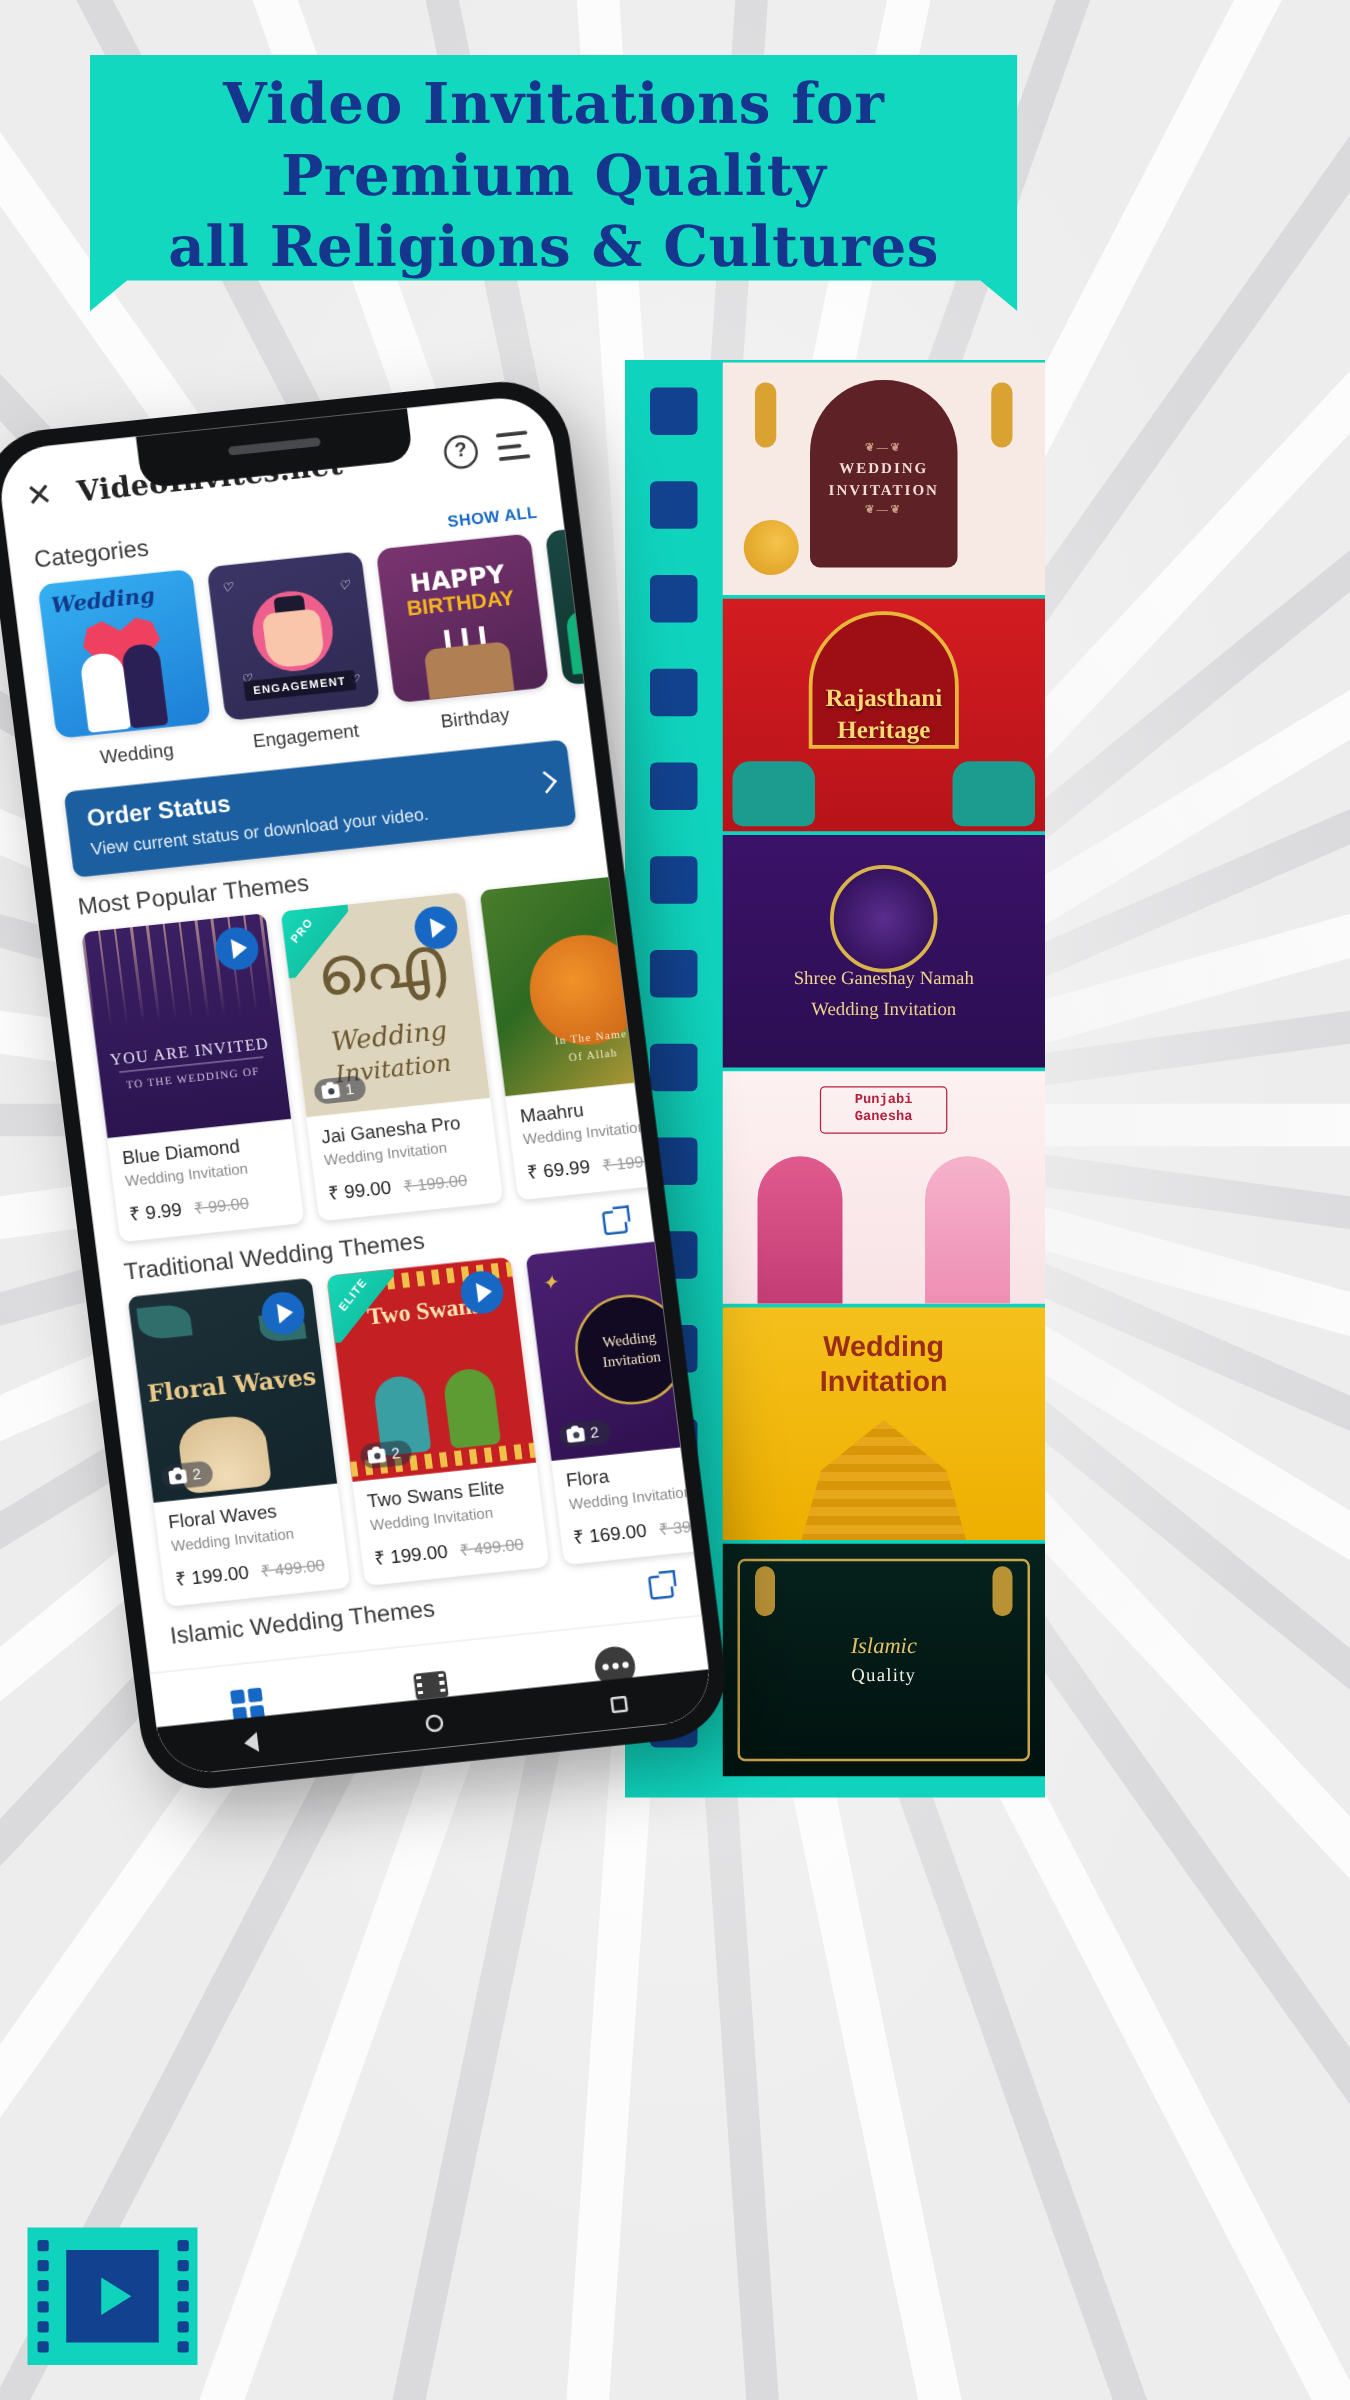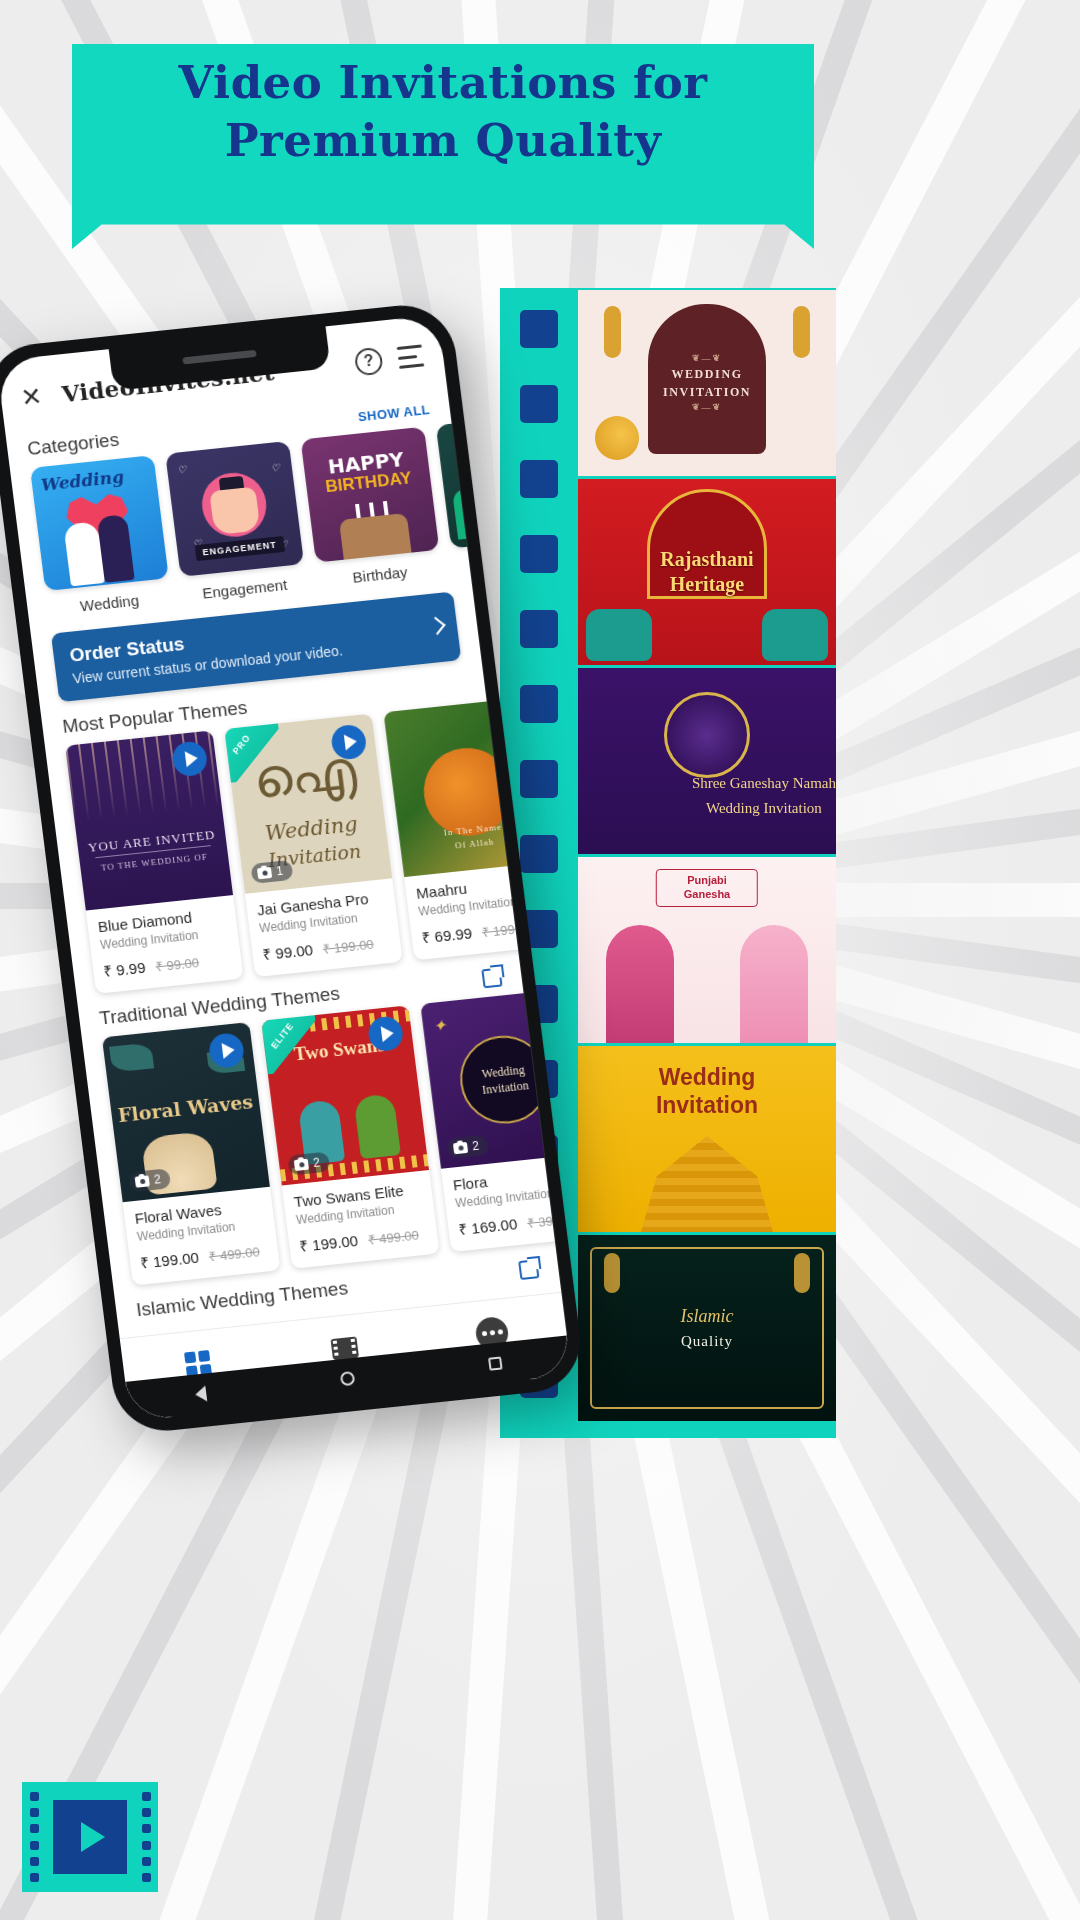--- a/index.html
+++ b/index.html
@@ -105,31 +105,31 @@
   .sc1 .orn { font-size: 9px; color: #c79a84; letter-spacing: 2px;}
 
   .sc2 { background: linear-gradient(180deg,#d21c21 0%, #b8131a 100%); }
   .sc2 .dome { position:absolute; left:50%; top:10px; transform:translateX(-50%); width:120px; height:110px;
     background:#9d0f15; border-radius: 60px 60px 0 0; border: 3px solid #e8b63a; }
   .sc2 .txt { position:relative; z-index:2; color:#ffd873; font-family:"Liberation Serif", serif;
     font-weight: bold; font-size: 20px; line-height:1.25; text-shadow: 0 1px 2px rgba(0,0,0,.5); text-align: center;}
   .sc2 .eleph { position:absolute; bottom: 4px; width: 66px; height: 52px; background:#1c9c8e; border-radius: 14px 14px 8px 8px;}
   .sc2 .eleph.l { left: 8px; } .sc2 .eleph.r { right: 8px; }
 
-  .sc3 { background: linear-gradient(180deg,#3b1269 0%, #2b0e52 100%); justify-content: flex-end; }
+  .sc3 { background: linear-gradient(180deg,#3b1269 0%, #2b0e52 100%); }
   .sc3 .mandala { position:absolute; left:50%; top:24px; transform:translateX(-50%);
     width: 86px; height: 86px; border-radius:50%; border: 3px solid #d9b44a;
     background: radial-gradient(circle, #5a2d8e 0%, #36135f 70%); }
   .sc3 .txt { position:relative; z-index:2; margin-top: 70px; color:#f0d48a; font-size: 15px;
     font-family:"Liberation Serif", serif; line-height:1.7;}
 
   .sc4 { background: linear-gradient(180deg,#fdf1f2 0%, #f8e3e6 100%); }
   .sc4 .tag { position:absolute; top: 12px; left:50%; transform: translateX(-50%);
     border:1.5px solid #b5203d; border-radius:4px; padding: 4px 27px; color:#b5203d;
-    font-size: 11px; font-weight: bold; line-height:1.25; font-family:Liberation Sans, sans-serif;}
+    font-size: 11px; font-weight: bold; line-height:1.25; font-family:Liberation Mono, monospace;}
   .sc4 .groom, .sc4 .bride { position:absolute; bottom: 0; width: 68px; height: 118px; }
   .sc4 .groom { left: 28px; background: linear-gradient(180deg,#e15a8e 0%, #c33c74 100%); border-radius: 34px 34px 0 0; }
   .sc4 .bride { right: 28px; background: linear-gradient(180deg,#f6b2cb 0%, #ee8fb4 100%); border-radius: 34px 34px 0 0; }
 
   .sc5 { background: linear-gradient(180deg,#f5c01c 0%, #eeb000 100%); }
   .sc5 .txt { position:absolute; top: 18px; left: 0; right: 0; color:#9a2d17; font-weight:bold; font-size: 23px;
     line-height: 1.2; font-family:"Liberation Sans", sans-serif; }
   .sc5 .temple { position:absolute; bottom: 0; left:50%; transform:translateX(-50%);
     width: 132px; height: 96px; background: repeating-linear-gradient(180deg,#e7a71a 0 7px,#d99608 7px 14px);
     clip-path: polygon(50% 0, 88% 42%, 100% 100%, 0 100%, 12% 42%); }
@@ -446,20 +446,21 @@
     <div class="ray" style="transform: rotate(328.696deg);"></div>
     <div class="ray d" style="transform: rotate(336.522deg);"></div>
     <div class="ray" style="transform: rotate(344.348deg);"></div>
     <div class="ray d" style="transform: rotate(352.174deg);"></div>
   </div>
 
 <div class="banner">
   <div class="banner-inner">
     <div>Video Invitations for</div>
     <div>Premium Quality</div>
+    <div>all Religions &amp; Cultures</div>
   </div>
 </div>
 
 <div class="filmstrip">
   <div class="perf">
     <i class="hole"></i>
     <i class="hole"></i>
     <i class="hole"></i>
     <i class="hole"></i>
     <i class="hole"></i>

